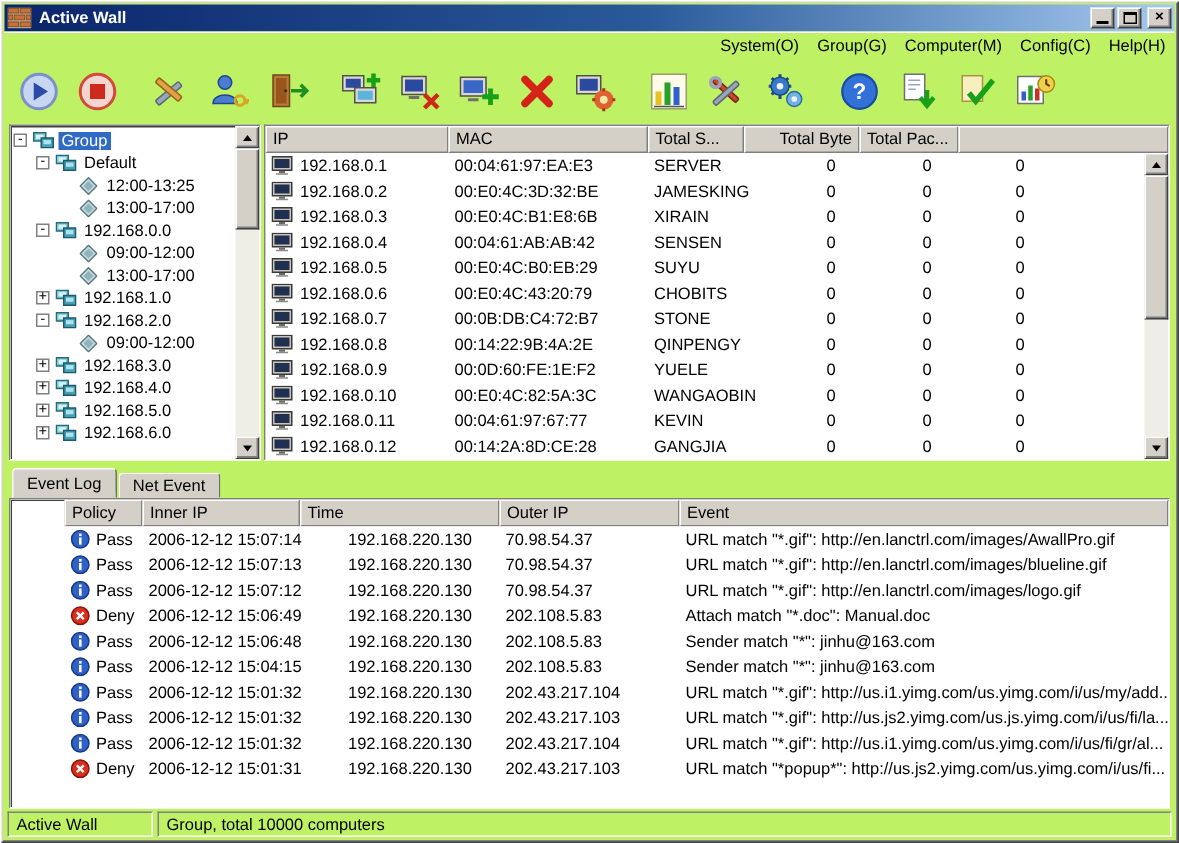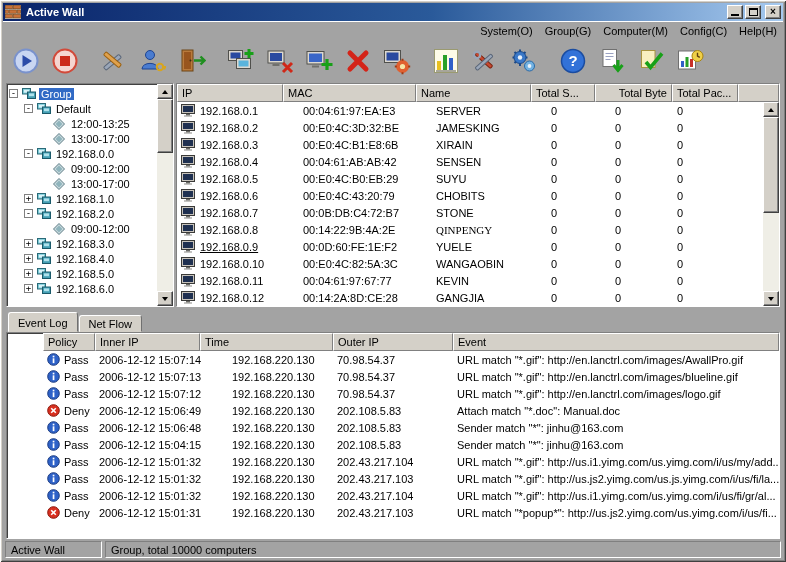--- a/index.html
+++ b/index.html
@@ -1,20 +1,20 @@
 <!DOCTYPE html>
 <html><head>
 <meta charset="utf-8">
 <style>
   * { box-sizing: border-box; margin: 0; padding: 0; }
   html, body { width: 786px; height: 562px; overflow: hidden; }
   body { font-family: "Liberation Sans", sans-serif; font-size: 11px; color: #000; background: #D4D0C8; }
 
   .window {
-    width: 786px; height: 562px; background: #a3a3a3; padding: 3px;
+    width: 786px; height: 562px; background: #bef264; padding: 3px;
     box-shadow: inset 1px 1px 0 #FFFFFF, inset -1px -1px 0 #404040,
                 inset 2px 2px 0 #D4D0C8, inset -2px -2px 0 #808080;
     display: flex; flex-direction: column;
   }
 
   
   .titlebar { flex: 0 0 18px; background: linear-gradient(90deg, #0A246A 0%, #2A5A9A 55%, #A6CAF0 100%);
     display: flex; align-items: center; padding: 0 2px; gap: 2px; }
   .app-icon { width: 16px; height: 14px; display: flex; align-items: center; }
   .title-text { flex: 1; color: #FFFFFF; font-weight: bold; font-size: 11px; padding-left: 3px; }
@@ -453,23 +453,22 @@
             <div class="sb-thumb" style="height:54px"></div>
           </div>
         <div class="sb-btn">
             <span class="arr-down"></span>
           </div>
       </div>
     </div>
 
     <div class="list-panel sunken">
       <div class="list-header">
-          <div class="col-h" style="width: 106px;">IP</div>
+          <div class="col-h" style="width: 122px;">IP</div>
           <div class="col-h" style="width: 133px;">MAC</div>
-          <div class="col-h" style="width: 115px;">Name</div>
           <div class="col-h" style="width: 64px;">Total S...</div>
           <div class="col-h" style="width: 77px; text-align: right;">Total Byte</div>
           <div class="col-h" style="width: 66px;">Total Pac...</div>
           <div class="col-h fill"></div>
         </div>
       <div class="list-body-wrap">
         <div class="list-body">
             <div class="lv-row">
               <div class="lv-cell" style="width: 122px;">
                 <span class="row-icon">
@@ -602,27 +601,27 @@
                   <svg width="15" height="13" viewBox="0 0 15 13">
                     <rect x="0.5" y="0.5" width="13" height="9" fill="#C8C4BC" stroke="#3A3A38"></rect>
                     <rect x="2" y="2" width="10" height="6" fill="#1F3050"></rect>
                     <rect x="5" y="10" width="4" height="1.5" fill="#6A6A66"></rect>
                     <rect x="3" y="11.5" width="8" height="1" fill="#8A8A86"></rect>
                   </svg>
                 </span>
                 <span>192.168.0.8</span>
               </div>
               <div class="lv-cell" style="width: 133px;">00:14:22:9B:4A:2E</div>
-              <div class="lv-cell" style="width: 115px; font-family: Liberation Serif, serif;">QINPENGY</div>
-              <div class="lv-cell" style="width: 64px;">0</div>
-              <div class="lv-cell" style="width: 62px;">0</div>
-              <div class="lv-cell" style="width: 66px;">0</div>
-            </div>
-            <div class="lv-row">
-              <div class="lv-cell" style="width: 122px; text-decoration: underline;">
+              <div class="lv-cell" style="width: 115px;">QINPENGY</div>
+              <div class="lv-cell" style="width: 64px;">0</div>
+              <div class="lv-cell" style="width: 62px;">0</div>
+              <div class="lv-cell" style="width: 66px;">0</div>
+            </div>
+            <div class="lv-row">
+              <div class="lv-cell" style="width: 122px;">
                 <span class="row-icon">
                   <svg width="15" height="13" viewBox="0 0 15 13">
                     <rect x="0.5" y="0.5" width="13" height="9" fill="#C8C4BC" stroke="#3A3A38"></rect>
                     <rect x="2" y="2" width="10" height="6" fill="#1F3050"></rect>
                     <rect x="5" y="10" width="4" height="1.5" fill="#6A6A66"></rect>
                     <rect x="3" y="11.5" width="8" height="1" fill="#8A8A86"></rect>
                   </svg>
                 </span>
                 <span>192.168.0.9</span>
               </div>
@@ -697,21 +696,21 @@
           <div class="sb-btn">
               <span class="arr-down"></span>
             </div>
         </div>
       </div>
     </div>
   </div>
 
   <div class="tabs-row">
       <div class="tab active">Event Log</div>
-      <div class="tab">Net Flow</div>
+      <div class="tab">Net Event</div>
     </div>
 
   <div class="event-panel sunken">
     <div class="list-header">
         <div class="col-h" style="width: 52px;">Policy</div>
         <div class="col-h" style="width: 105px;">Inner IP</div>
         <div class="col-h" style="width: 133px;">Time</div>
         <div class="col-h" style="width: 120px;">Outer IP</div>
         <div class="col-h fill">Event</div>
       </div>

